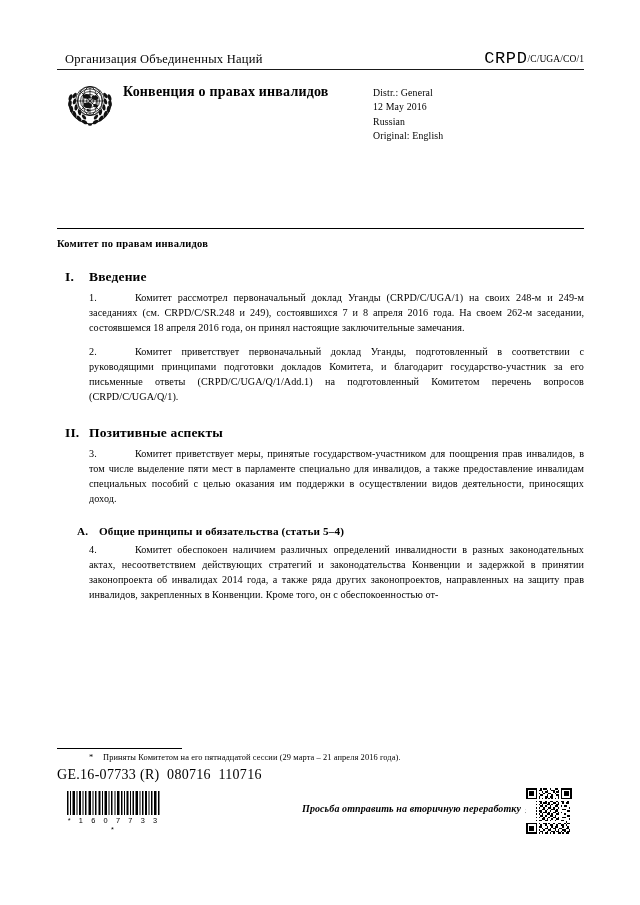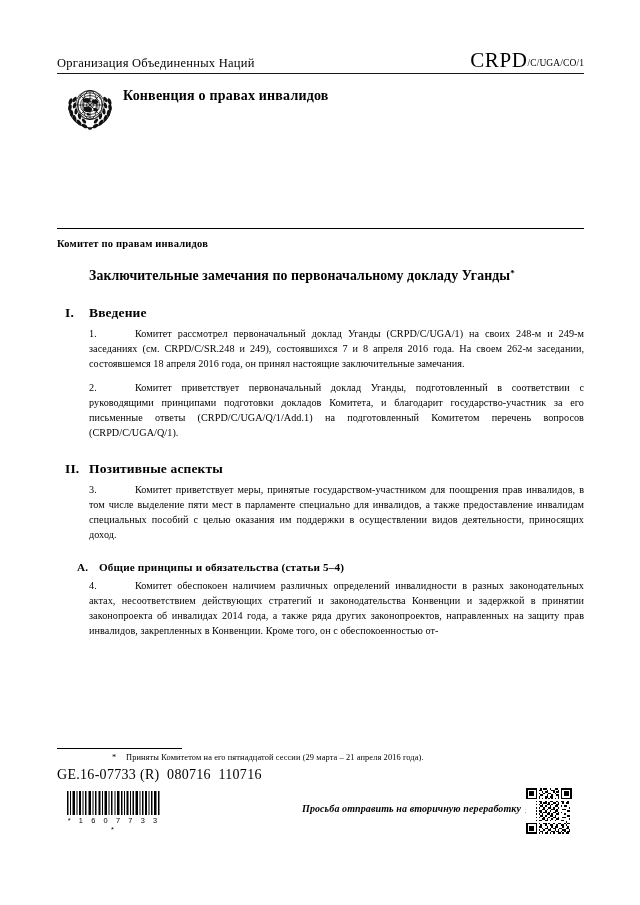--- a/index.html
+++ b/index.html
@@ -34,28 +34,30 @@
     display: flex;
     align-items: flex-end;
     justify-content: space-between;
     padding-bottom: 2px;
   }
   .org-name {
     font-size: 12.5px;
     letter-spacing: 0.25px;
     line-height: 1.1;
     white-space: nowrap;
+    margin-left: 8px;
   }
   .symbol-block {
     white-space: nowrap;
     line-height: 1;
   }
   .symbol-main {
-    font-size: 21px;
+    font-size: 17px;
     letter-spacing: 0.6px;
+    font-family: Liberation Mono, monospace;
   }
   .symbol-sub {
     font-size: 9.5px;
     letter-spacing: 0.1px;
     vertical-align: 1px;
   }
   .rule-thin {
     border-top: 1.1px solid #1a1a1a;
     width: 527px;
     margin: 0;
@@ -174,21 +176,20 @@
     border-top: 0.9px solid #000000;
   }
   .footnote {
     position: absolute;
     left: 89px;
     top: 753px;
     width: 470px;
     font-size: 8.4px;
     line-height: 1.3;
     letter-spacing: 0.1px;
-    margin-left: 23px;
   }
   .footnote .star {
     display: inline-block;
     width: 14px;
   }
 
   
   .ge-line {
     position: absolute;
     left: 57px;
@@ -313,31 +314,36 @@
             <ellipse cx="73" cy="63" rx="3.1" ry="6.0" transform="rotate(18 73 63)"></ellipse>
             <ellipse cx="64" cy="72" rx="3.1" ry="5.8" transform="rotate(40 64 72)"></ellipse>
 
             <ellipse cx="52" cy="87" rx="4" ry="2.4"></ellipse>
           </g>
         </svg>
       </div>
 
       <div class="conv-title">Конвенция о правах инвалидов</div>
 
+      <div class="distr-block">
+        <div>Distr.: General</div>
+        <div>12 May 2016</div>
+        <div>Russian</div>
+        <div>Original: English</div>
+      </div>
 
     </div>
   </div>
 
   <div class="rule-thick"></div>
 
   <div class="content">
 
     <div class="committee">Комитет по правам инвалидов</div>
 
-    <div class="doc-title"><span>Заключительные замечания по первоначальному докладу Уганды</span><span class="star">*</span></div>
 
     <div class="h1">
       <span class="num">I.</span>
       <span>Введение</span>
     </div>
     <p class="para"><span class="pnum">1.</span><span>Комитет рассмотрел первоначальный доклад Уганды (CRPD/C/UGA/1) на своих 248-м и 249-м заседаниях (см. CRPD/C/SR.248 и 249), состоявшихся 7 и 8 апреля 2016 года. На своем 262-м заседании, состоявшемся 18 апреля 2016 года, он принял настоящие заключительные замечания.</span></p>
     <p class="para"><span class="pnum">2.</span><span>Комитет приветствует первоначальный доклад Уганды, подготовленный в соответствии с руководящими принципами подготовки докладов Комитета, и благодарит государство-участник за его письменные ответы (CRPD/C/UGA/Q/1/Add.1) на подготовленный Комитетом перечень вопросов (CRPD/C/UGA/Q/1).</span></p>
 
     <div class="h1">
       <span class="num">II.</span>

